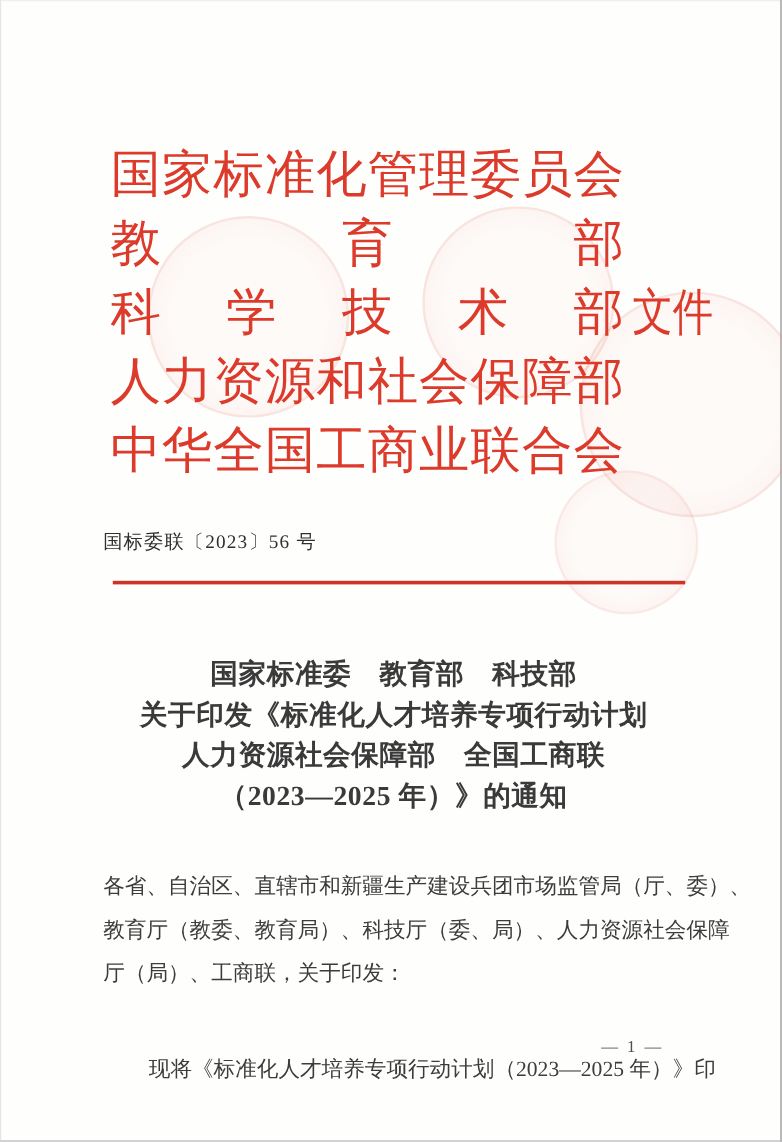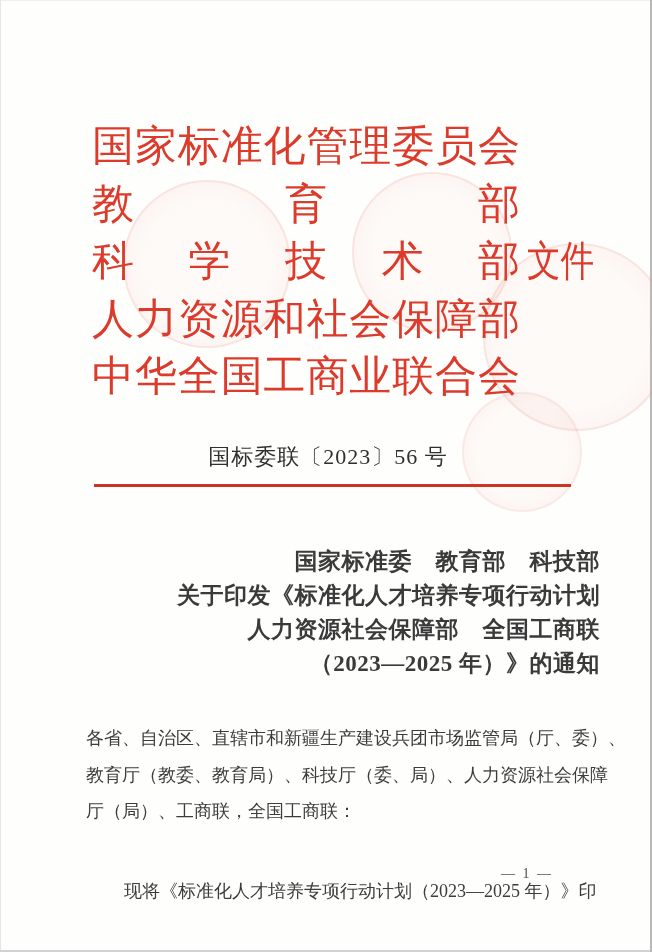--- a/index.html
+++ b/index.html
@@ -62,42 +62,42 @@
     white-space: nowrap;
     transform: scaleX(0.8);
     transform-origin: left center;
   }
 
   .doc-number {
     position: absolute;
     left: 86px;
     top: 442px;
     width: 484px;
-    text-align: center;
-    font-size: 22px;
+    text-align: left;
+    font-size: 16px;
     color: #2f2f2f;
     letter-spacing: 1px;
   }
 
   .red-rule {
     position: absolute;
     left: 94px;
     top: 484px;
     width: 477px;
     height: 3px;
     background: var(--red-rule, #cc3526);
   }
 
   
   .title-block {
     position: absolute;
     left: 56px;
     top: 545px;
     width: 544px;
-    text-align: right;
+    text-align: center;
   }
   .title-line {
     font-size: 23px;
     line-height: 34px;
     font-weight: 700;
     color: #3a3a3a;
     white-space: nowrap;
     letter-spacing: 0.5px;
   }
 
@@ -259,19 +259,19 @@
         <span>、</span>
         <span>人</span>
         <span>力</span>
         <span>资</span>
         <span>源</span>
         <span>社</span>
         <span>会</span>
         <span>保</span>
         <span>障</span>
       </div>
-    <div class="body-line">厅（局）、工商联，全国工商联：</div>
+    <div class="body-line">厅（局）、工商联，关于印发：</div>
     <div class="body-line indent">现将《标准化人才培养专项行动计划（2023—2025 年）》印</div>
   </div>
 
   <div class="page-number">— 1 —</div>
 
 </div>
 
 </body></html>

